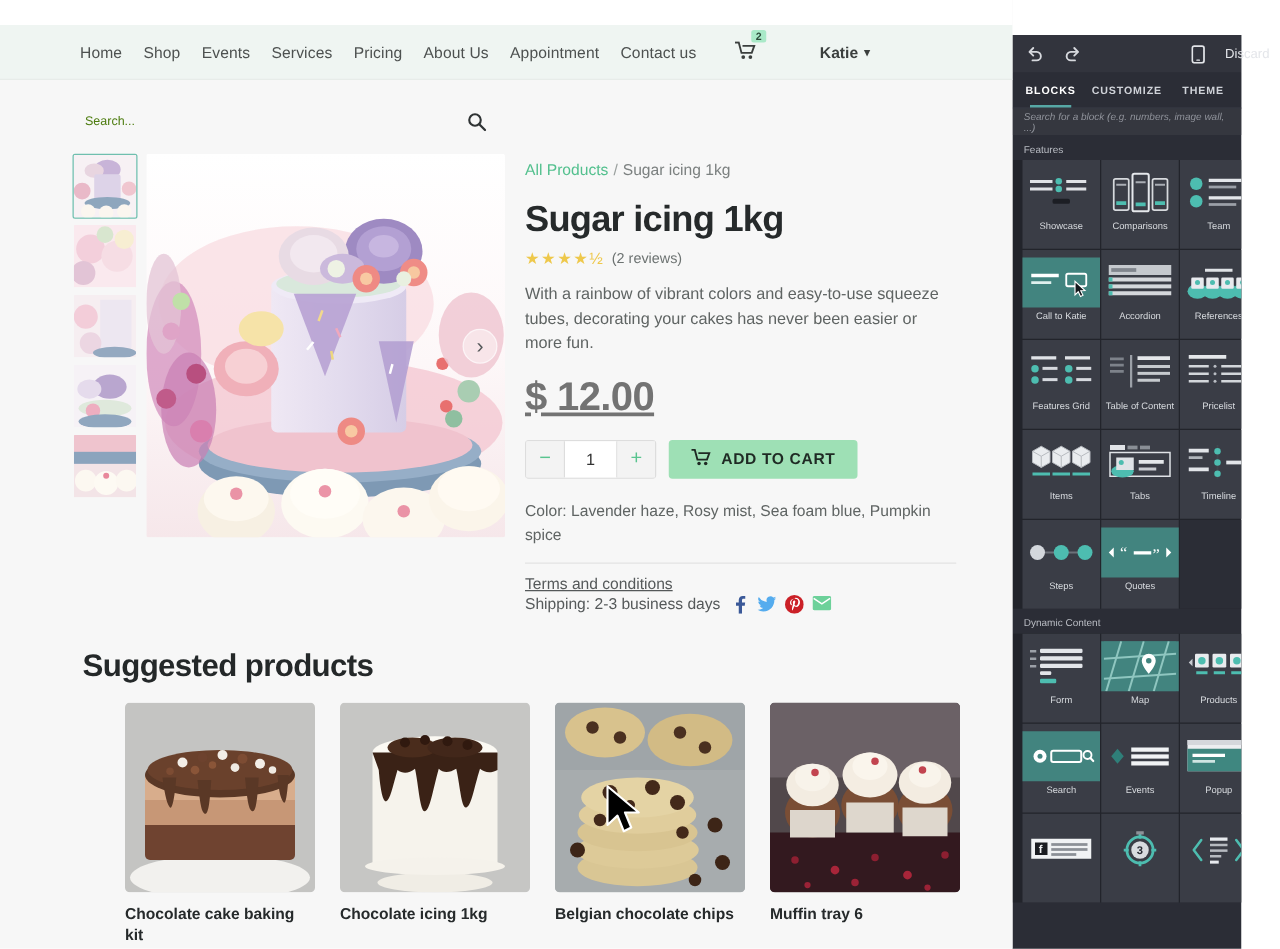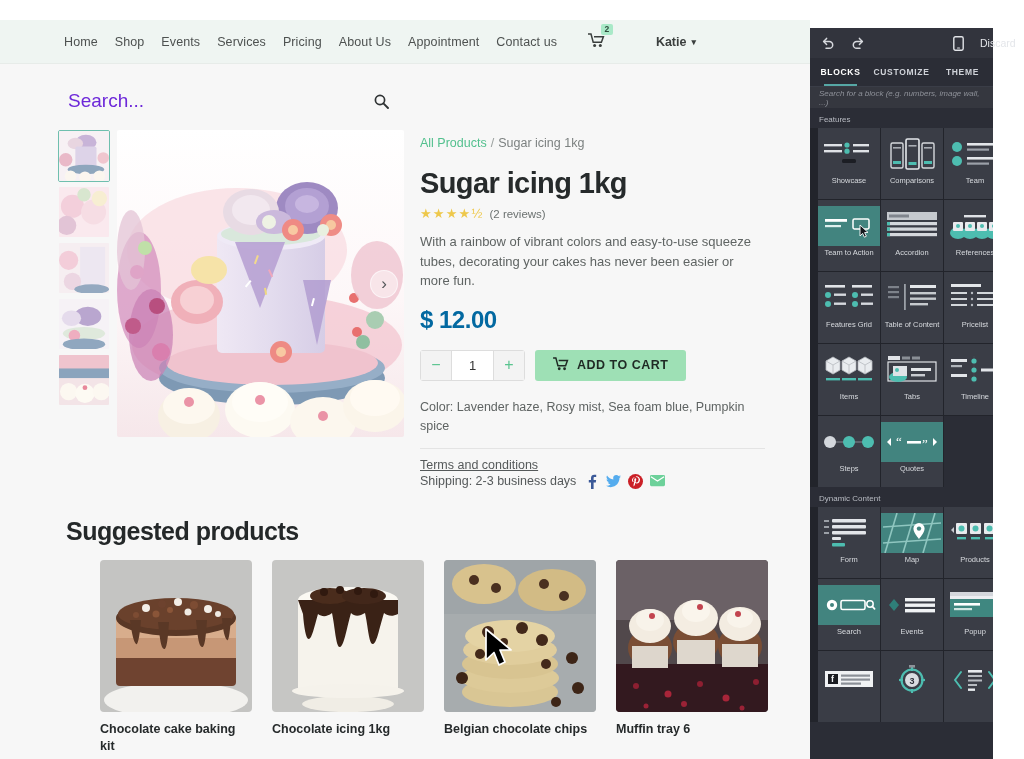--- a/index.html
+++ b/index.html
@@ -28,21 +28,21 @@
   }
   .nav-user { margin-left: auto; margin-right: 96px; font-size: 12.5px; font-weight: bold; color: #3b3f3e; cursor: pointer; display: flex; align-items: center; gap: 5px; }
   .caret { font-size: 9px; }
 
   
   .searchbar-wrap { padding: 22px 26px 0 60px; }
   .searchbar {
     display: flex; align-items: center; justify-content: space-between;
     border-bottom: 0px solid transparent; padding: 4px 6px 10px 8px; width: 335px;
   }
-  .search-text { font-size: 19px; color: #6d28d9; }
+  .search-text { font-size: 10px; color: #4d7c0f; }
   .search-icon { width: 15px; height: 15px; }
 
   
   .product-area { display: flex; padding: 8px 26px 0 58px; gap: 16px; }
   .gallery { display: flex; gap: 7px; }
   .thumbs { display: flex; flex-direction: column; gap: 4px; width: 52px; }
   .thumb { width: 52px; height: 52px; border-radius: 2px; overflow: hidden; cursor: pointer; border: 1px solid transparent; }
   .thumb.active { border: 1px solid #6fbfae; }
   .thumb .img { width: 100%; height: 100%; }
 
@@ -57,21 +57,21 @@
 
   .pinfo { flex: 1; padding-top: 6px; max-width: 345px; }
   .breadcrumb { font-size: 12.5px; color: #7c8180; margin-bottom: 17px; }
   .breadcrumb a { color: #53c08e; text-decoration: none; cursor: pointer; }
   .breadcrumb .sep { margin: 0 4px; color: #9aa09e; }
   .ptitle { font-size: 29px; font-weight: bold; color: #262a2b; letter-spacing: -.6px; margin-bottom: 6px; }
   .rating-row { display: flex; align-items: center; gap: 6px; margin-bottom: 11px; }
   .stars { color: #eec84b; font-size: 13px; letter-spacing: 1.2px; }
   .reviews { font-size: 11.5px; color: #6c7271; }
   .pdesc { font-size: 13px; line-height: 1.5; color: #5f6463; margin-bottom: 15px; }
-  .price { font-size: 24px; font-weight: bold; color: #0369a1; letter-spacing: -.5px; margin-bottom: 16px; }
+  .price { font-size: 32px; font-weight: bold; color: #737373; letter-spacing: -.5px; margin-bottom: 16px; text-decoration: underline; }
 
   .buy-row { display: flex; align-items: center; gap: 10px; margin-bottom: 17px; }
   .stepper { display: flex; align-items: center; border: 1px solid #ddd; border-radius: 3px; background: #f3f3f3; height: 31px; }
   .step-btn { width: 30px; height: 100%; display: flex; align-items: center; justify-content: center; color: #59c48f; font-size: 16px; cursor: pointer; background: #f3f3f3; }
   .step-val { width: 43px; height: 100%; display: flex; align-items: center; justify-content: center; background: #fff; border-left: 1px solid #ddd; border-right: 1px solid #ddd; font-size: 13px; color: #333; cursor: text; }
   .atc {
     background: #9ee0b5; color: #1f2a24; border: none; border-radius: 3px;
     height: 31px; padding: 0 18px; font-size: 12.5px; font-weight: bold; letter-spacing: .5px;
     display: flex; align-items: center; gap: 8px; cursor: pointer; font-family: inherit;
   }
@@ -586,21 +586,21 @@
 
         <div class="blk">
           <div class="blk-thumb teal">
             <svg width="58" height="34" viewBox="0 0 58 34">
                 <rect x="5" y="10" width="22" height="2.8" fill="#ffffff"></rect>
                 <rect x="5" y="16" width="16" height="2.2" fill="#dff0ee"></rect>
                 <rect x="33" y="10" width="16" height="10" rx="1.4" fill="none" stroke="#ffffff" stroke-width="1.5"></rect>
                 <path d="M40 16 L40 27 L42.6 24.4 L44.4 28.2 L46.4 27.2 L44.6 23.6 L48 23.4 Z" fill="#15181d" stroke="#fff" stroke-width=".9"></path>
               </svg>
           </div>
-          <div class="blk-label">Team to Action</div>
+          <div class="blk-label">Call to Katie</div>
         </div>
 
         <div class="blk">
           <div class="blk-thumb">
             <svg width="58" height="34" viewBox="0 0 58 34">
                 <rect x="4" y="3" width="50" height="8" fill="#c5c9ce"></rect>
                 <rect x="6" y="5.5" width="20" height="3" fill="#80858d"></rect>
                 <rect x="4" y="13" width="50" height="3.2" fill="#d5d8dc"></rect>
                 <rect x="4" y="13" width="3" height="3.2" fill="#4dbdb0"></rect>
                 <rect x="4" y="18.5" width="50" height="3.2" fill="#d5d8dc"></rect>

